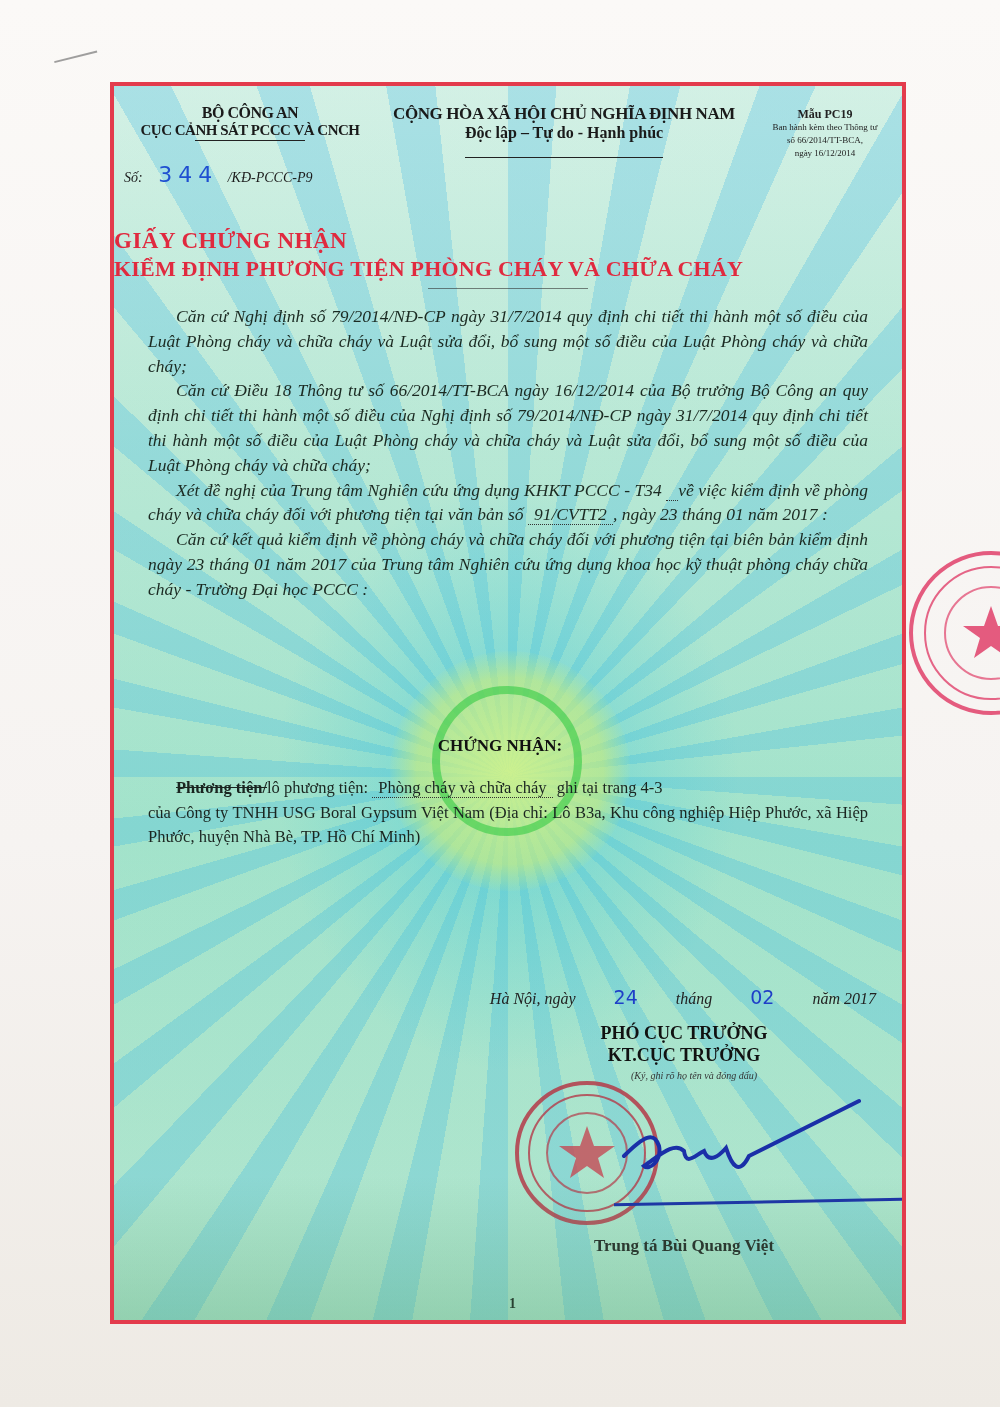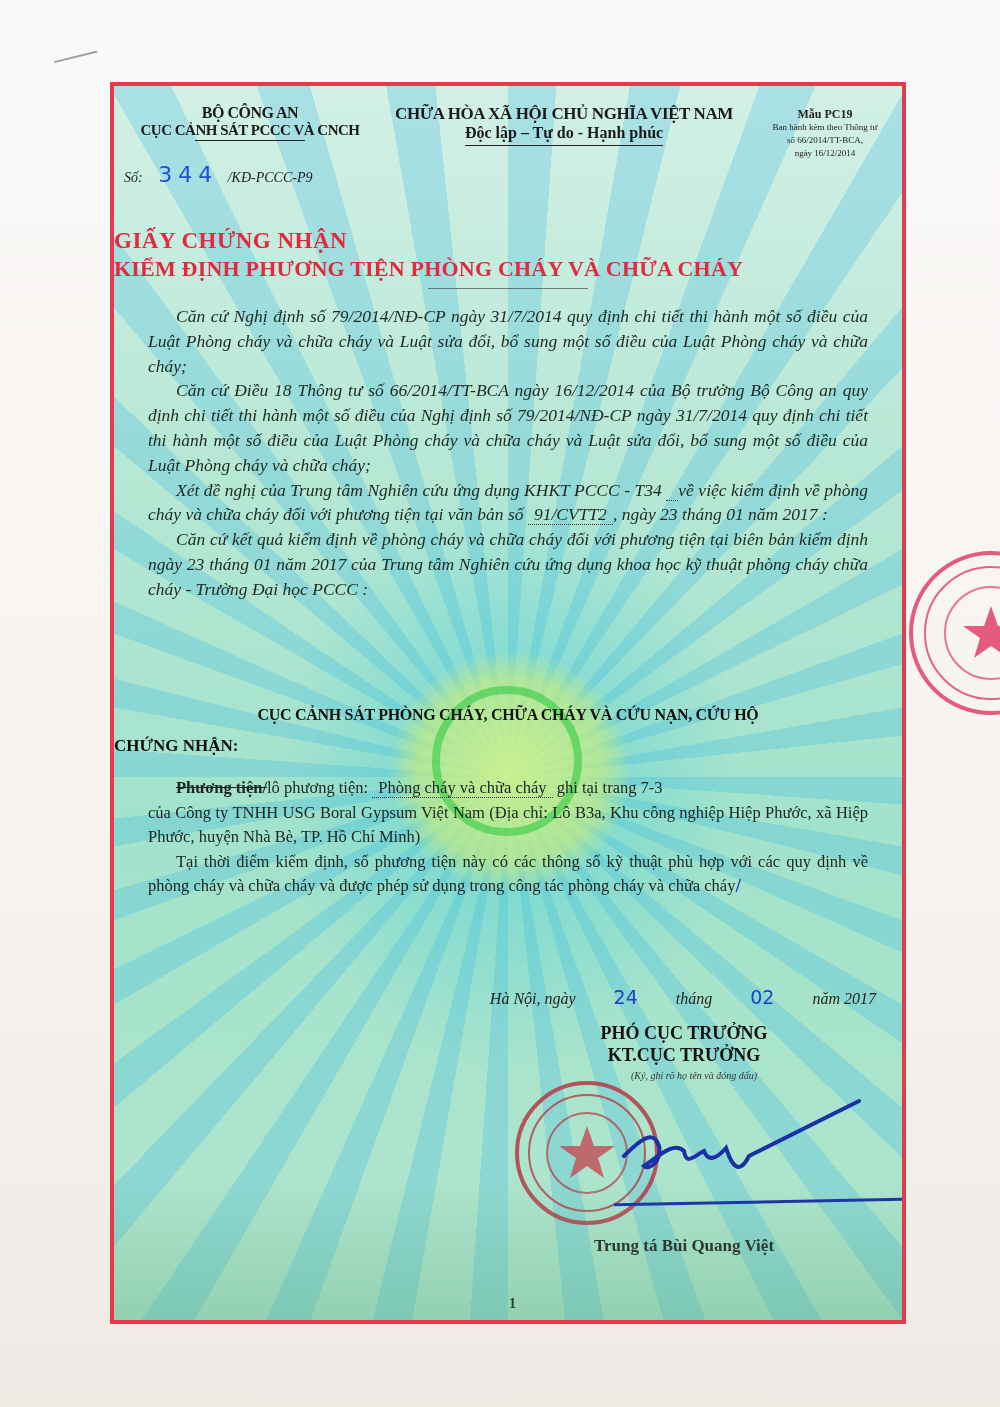--- a/index.html
+++ b/index.html
@@ -34,32 +34,32 @@
     border:8px solid rgba(40,200,60,.55); box-sizing:border-box;
   }
   .hdr-left { position:absolute; left:6px; top:18px; width:260px; text-align:center; font-weight:bold; font-size:15px; color:#1a1a1a; letter-spacing:-0.5px; }
   .hdr-left .l1 { font-size:16px; }
   .hdr-left .l2 { font-size:15px; }
   .hdr-left .rule { width:110px; margin:1px auto 0; border-top:1.5px solid #222; }
   .so-line { position:absolute; left:10px; top:76px; font-style:italic; font-size:14px; color:#1a1a1a; }
   .so-line .num { font-family:"DejaVu Sans", sans-serif; font-style:normal; color:#1f4fd1; font-size:22px; letter-spacing:6px; margin:0 6px 0 12px; }
   .hdr-center { position:absolute; left:250px; top:18px; width:400px; text-align:center; font-weight:bold; color:#1a1a1a; }
   .hdr-center .l1 { font-size:17px; letter-spacing:-0.4px; }
-  .hdr-center .l2 { font-size:16px; display:inline-block; border-bottom:1.5px solid #222; padding-bottom:3px; }
+  .hdr-center .l2 { font-size:16px; display:inline-block; border-bottom:1.5px solid #222; padding-bottom:15px; }
   .hdr-right { position:absolute; left:630px; top:22px; width:162px; text-align:center; color:#222; font-size:9px; line-height:13px; }
   .hdr-right .form { font-weight:bold; font-size:12px; }
   .title { position:absolute; left:0; right:0; top:142px; text-align:left; color:#e02a3f; font-weight:bold; }
   .title .t1 { font-size:23px; letter-spacing:.5px; }
   .title .t2 { font-size:22px; letter-spacing:.2px; margin-top:2px; }
   .title .rule { width:160px; margin:6px auto 0; border-top:1.5px solid #333; opacity:.6; }
   .body-text { position:absolute; left:34px; right:34px; top:218px; font-style:italic; font-size:17.5px; line-height:24.8px; color:#1b2a22; text-align:justify; }
   .body-text p { margin:0; text-indent:28px; }
   .fill { border-bottom:1px dotted #333; padding:0 6px; }
   .agency { position:absolute; left:0; right:0; top:620px; text-align:center; font-weight:bold; font-size:16px; color:#111; letter-spacing:-0.3px; }
-  .certifies { position:absolute; left:0; right:16px; top:650px; text-align:left; font-weight:bold; font-size:17px; color:#111; }
+  .certifies { position:absolute; left:0; right:16px; top:650px; text-align:center; font-weight:bold; font-size:17px; color:#111; }
   .cert-body { position:absolute; left:34px; right:34px; top:690px; font-size:16.5px; line-height:24.5px; color:#1a2520; text-align:justify; }
   .cert-body p { margin:0; }
   .cert-body .indent { text-indent:28px; }
   .strike { text-decoration:line-through; font-weight:bold; }
   .hand { font-family:"DejaVu Sans", sans-serif; color:#1f3fc8; font-style:normal; }
   .date-line { position:absolute; right:26px; top:900px; font-style:italic; font-size:16px; color:#222; }
   .date-line .hand { font-size:19px; margin:0 34px; }
   .sign-title { position:absolute; left:440px; width:260px; top:936px; text-align:center; font-weight:bold; font-size:18px; line-height:22px; color:#111; }
   .sign-note { position:absolute; left:470px; width:220px; top:984px; text-align:center; font-style:italic; font-size:10px; color:#333; }
   .stamp-main { position:absolute; left:398px; top:992px; width:150px; height:150px; }
@@ -82,21 +82,21 @@
     <div class="l2">CỤC CẢNH SÁT PCCC VÀ CNCH</div>
     <div class="rule"></div>
   </div>
   <div class="so-line">
     <span>Số:</span>
     <span class="num">344</span>
     <span>/KĐ-PCCC-P9</span>
   </div>
 
   <div class="hdr-center">
-    <div class="l1">CHỮA HÒA XÃ HỘI CHỦ NGHĨA VIỆT NAM</div>
+    <div class="l1">CỘNG HÒA XÃ HỘI CHỦ NGHĨA ĐỊNH NAM</div>
     <div class="l2">Độc lập – Tự do - Hạnh phúc</div>
   </div>
 
   <div class="hdr-right">
     <div class="form">Mẫu PC19</div>
     <div>Ban hành kèm theo Thông tư</div>
     <div>số 66/2014/TT-BCA,</div>
     <div>ngày 16/12/2014</div>
   </div>
 
@@ -128,35 +128,31 @@
       <span>tháng</span>
       <span>01</span>
       <span>năm</span>
       <span>2017</span>
       <span>của</span>
       <span>Trung tâm Nghiên cứu ứng dụng khoa học kỹ thuật phòng cháy chữa cháy - Trường Đại học PCCC</span>
       <span>:</span>
     </p>
   </div>
 
-  <div class="agency">CỤC CẢNH SÁT PHÒNG CHÁY, CHỮA CHÁY VÀ CỨU NẠN, CỨU HỘ</div>
   <div class="certifies">CHỨNG NHẬN:</div>
 
   <div class="cert-body">
     <p class="indent">
       <span class="strike">Phương tiện/</span><span>lô phương tiện:</span>
       <span class="fill">Phòng cháy và chữa cháy</span>
-      <span>ghi tại trang 7-3</span>
+      <span>ghi tại trang 4-3</span>
     </p>
     <p>
       <span>của</span>
       <span>Công ty TNHH USG Boral Gypsum Việt Nam (Địa chỉ: Lô B3a, Khu công nghiệp Hiệp Phước, xã Hiệp Phước, huyện Nhà Bè, TP. Hồ Chí Minh)</span>
-    </p>
-    <p class="indent">
-      <span>Tại thời điểm kiểm định, số phương tiện này có các thông số kỹ thuật phù hợp với các quy định về phòng cháy và chữa cháy và được phép sử dụng trong công tác phòng cháy và chữa cháy</span><span class="hand">/</span>
     </p>
   </div>
 
   <div class="date-line">
     <span>Hà Nội</span><span>, ngày</span>
     <span class="hand">24</span>
     <span>tháng</span>
     <span class="hand">02</span>
     <span>năm</span>
     <span>2017</span>

